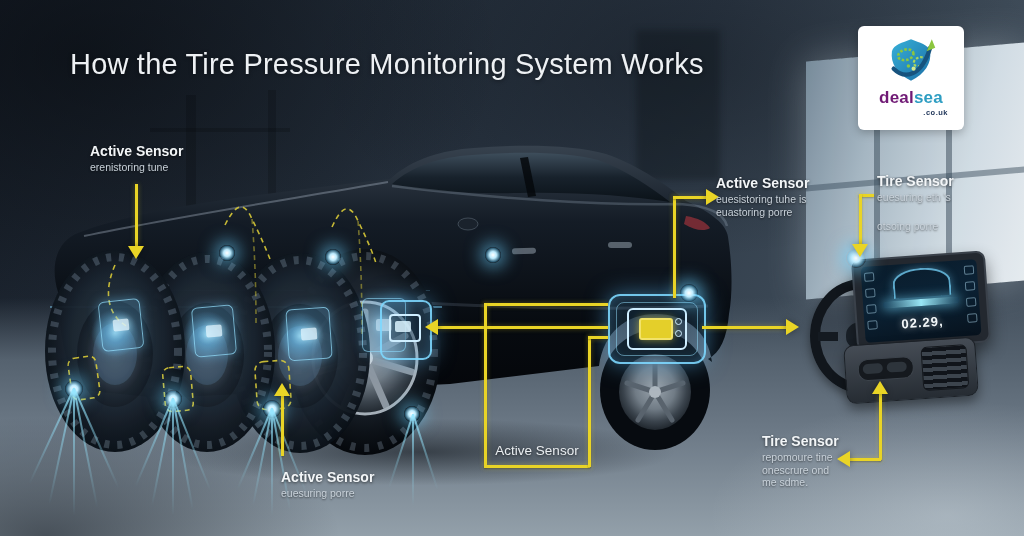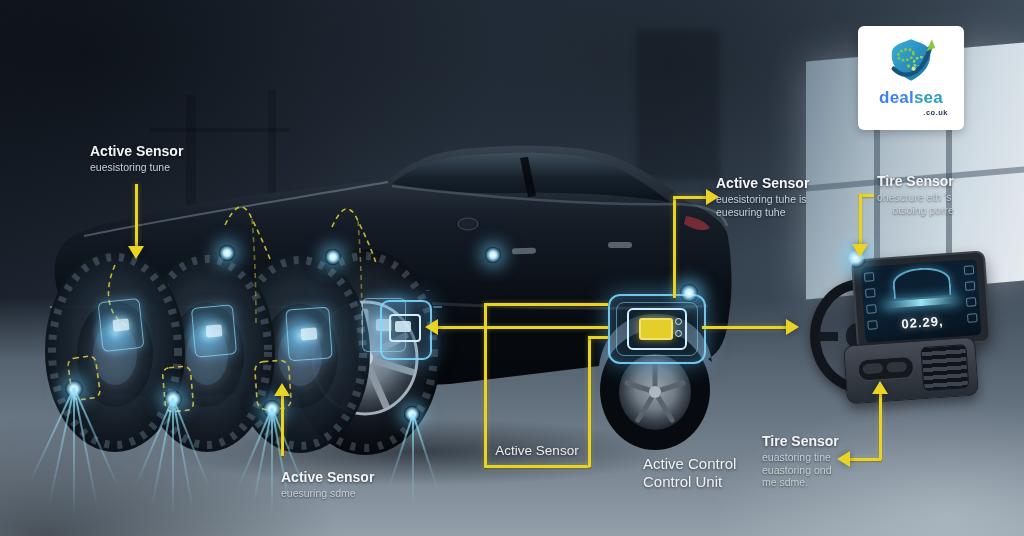--- a/index.html
+++ b/index.html
@@ -27,21 +27,21 @@
   .pillar{left:636px;top:30px;width:84px;height:150px;background:rgba(8,12,18,.3);filter:blur(3px);}
   .car-shadow{left:55px;top:404px;width:730px;height:96px;
     background:radial-gradient(ellipse 50% 50% at 50% 50%, rgba(6,10,15,.55), rgba(6,10,15,0) 70%);}
 
   
   .title{left:70px;top:48px;font-size:29px;font-weight:500;color:#eef1f4;letter-spacing:.2px;
     text-shadow:0 1px 4px rgba(0,0,0,.45);}
   .logo-card{left:858px;top:26px;width:106px;height:104px;background:#fff;border-radius:6px;
     box-shadow:0 3px 10px rgba(0,0,0,.25);display:flex;flex-direction:column;align-items:center;padding-top:8px;box-sizing:border-box;}
   .logo-word{font-size:17px;font-weight:bold;letter-spacing:.2px;margin-top:2px;}
-  .logo-deal{color:#3b82f6;} .logo-sea{color:#2d9dc2;}
+  .logo-deal{color:#701a75;} .logo-sea{color:#2d9dc2;}
   .logo-domain{font-size:7.5px;font-weight:bold;color:#1d3357;align-self:flex-end;margin-right:16px;letter-spacing:.5px;}
 
   
   .lbl-h{font-size:14px;font-weight:600;color:#f2f5f7;text-shadow:0 1px 3px rgba(0,0,0,.6);line-height:1.1;}
   .lbl-s{font-size:10.5px;font-weight:400;color:#c8d1d9;text-shadow:0 1px 2px rgba(0,0,0,.55);line-height:1.18;margin-top:2px;}
   .lbl-big{font-size:15px;font-weight:500;color:#eef2f5;text-shadow:0 1px 3px rgba(0,0,0,.6);line-height:1.2;}
   .lbl-box{font-size:13.5px;font-weight:500;color:#e9edf0;text-shadow:0 1px 3px rgba(0,0,0,.6);}
 
   
   .yl{background:#e9d426;box-shadow:0 0 5px rgba(233,212,38,.35), 0 1px 2px rgba(0,0,0,.3);}
@@ -355,20 +355,21 @@
   <div class="abs ah ah-down" style="left:852px;top:244px;"></div>
 
   <div class="abs yl" style="left:879px;top:394px;width:2.5px;height:66px;"></div>
   <div class="abs ah ah-up" style="left:872px;top:381px;"></div>
   <div class="abs yl" style="left:850px;top:458px;width:31px;height:2.5px;"></div>
   <div class="abs ah ah-left" style="left:837px;top:451px;"></div>
 
   <div class="abs yl" style="left:281px;top:396px;width:2.5px;height:60px;"></div>
   <div class="abs ah ah-up" style="left:274px;top:383px;"></div>
 
+  <div class="abs title">How the Tire Pressure Monitoring System Works</div>
 
   <div class="abs logo-card">
     <svg width="54" height="52" viewBox="0 0 60 60">
       <defs>
         <linearGradient id="lgShield" x1="0" y1="0" x2="1" y2="1">
           <stop offset="0" stop-color="#37b0d8"></stop>
             <stop offset="1" stop-color="#1c6fa6"></stop>
         </linearGradient>
       </defs>
       <path d="M30,6 C40,10 50,12 52,20 C54,34 46,46 30,54 C14,46 6,34 8,20 C10,12 20,10 30,6 Z" fill="url(#lgShield)"></path>
@@ -378,47 +379,43 @@
       <path d="M48,20 L54,6 L58,16 Z" fill="#8cc63f"></path>
       <circle cx="33" cy="40" r="2.4" fill="#d3e98f"></circle>
         <circle cx="27" cy="37" r="2" fill="#8cc63f"></circle>
     </svg>
     <div class="logo-word"><span class="logo-deal">deal</span><span class="logo-sea">sea</span></div>
     <div class="logo-domain">.co.uk</div>
   </div>
 
   <div class="abs" style="left:90px;top:144px;">
     <div class="lbl-h">Active Sensor</div>
-    <div class="lbl-s">euesistoring tune</div>
+    <div class="lbl-s">erenistoring tune</div>
   </div>
 
   <div class="abs" style="left:716px;top:176px;">
     <div class="lbl-h">Active Sensor</div>
     <div class="lbl-s">euesistoring tuhe is</div>
-    <div class="lbl-s" style="margin-top:0;">euesuring tuhe</div>
+    <div class="lbl-s" style="margin-top:0;">euastoring porre</div>
   </div>
 
   <div class="abs" style="left:877px;top:174px;">
     <div class="lbl-h">Tire Sensor</div>
-    <div class="lbl-s">onescrure eth 's</div>
-    <div class="lbl-s" style="margin-top:0;text-align:right;">otsoing porre</div>
+    <div class="lbl-s">euesuring eth 's</div>
+    <div class="lbl-s" style="margin-top:16px;">otsoing porre</div>
   </div>
 
   <div class="abs lbl-box" style="left:484px;top:443px;width:106px;text-align:center;">Active Sensor</div>
 
-  <div class="abs lbl-big" style="left:643px;top:455px;">
-    <div>Active Control</div>
-    <div>Control Unit</div>
-  </div>
 
   <div class="abs" style="left:762px;top:434px;">
     <div class="lbl-h">Tire Sensor</div>
-    <div class="lbl-s">euastoring tine</div>
-    <div class="lbl-s" style="margin-top:0;">euastoring ond</div>
+    <div class="lbl-s">repomoure tine</div>
+    <div class="lbl-s" style="margin-top:0;">onescrure ond</div>
     <div class="lbl-s" style="margin-top:0;">me sdme.</div>
   </div>
 
   <div class="abs" style="left:281px;top:470px;">
     <div class="lbl-h">Active Sensor</div>
-    <div class="lbl-s">euesuring sdme</div>
+    <div class="lbl-s">euesuring porre</div>
   </div>
 
 </div>
 
 </body></html>

